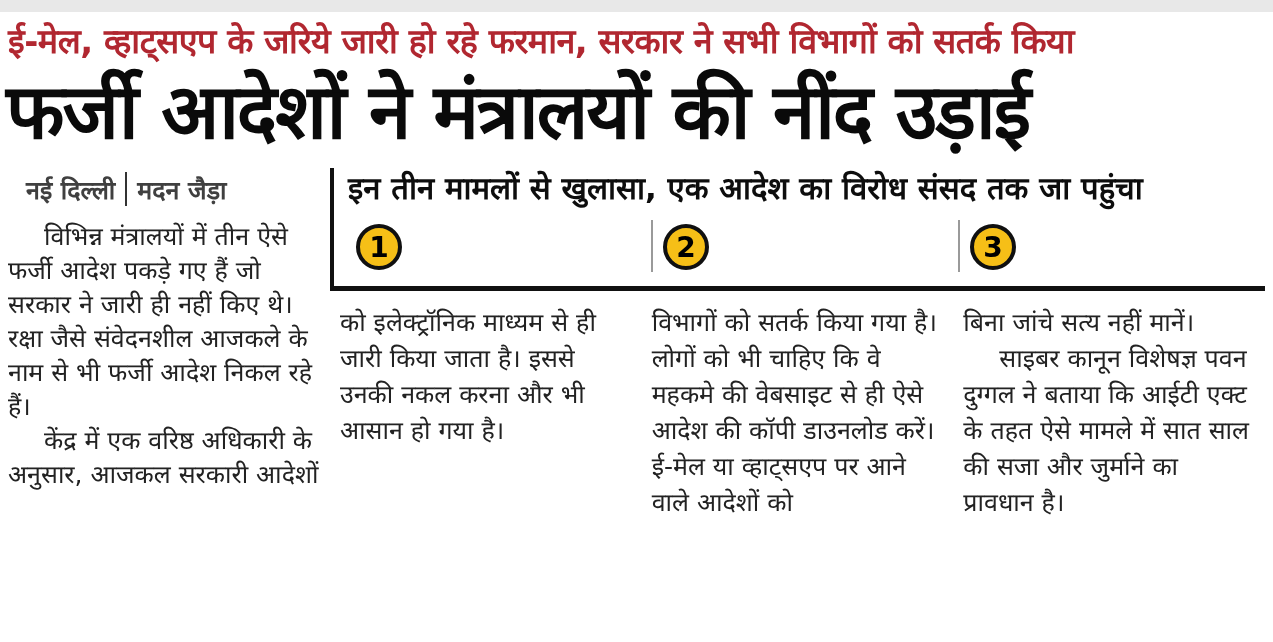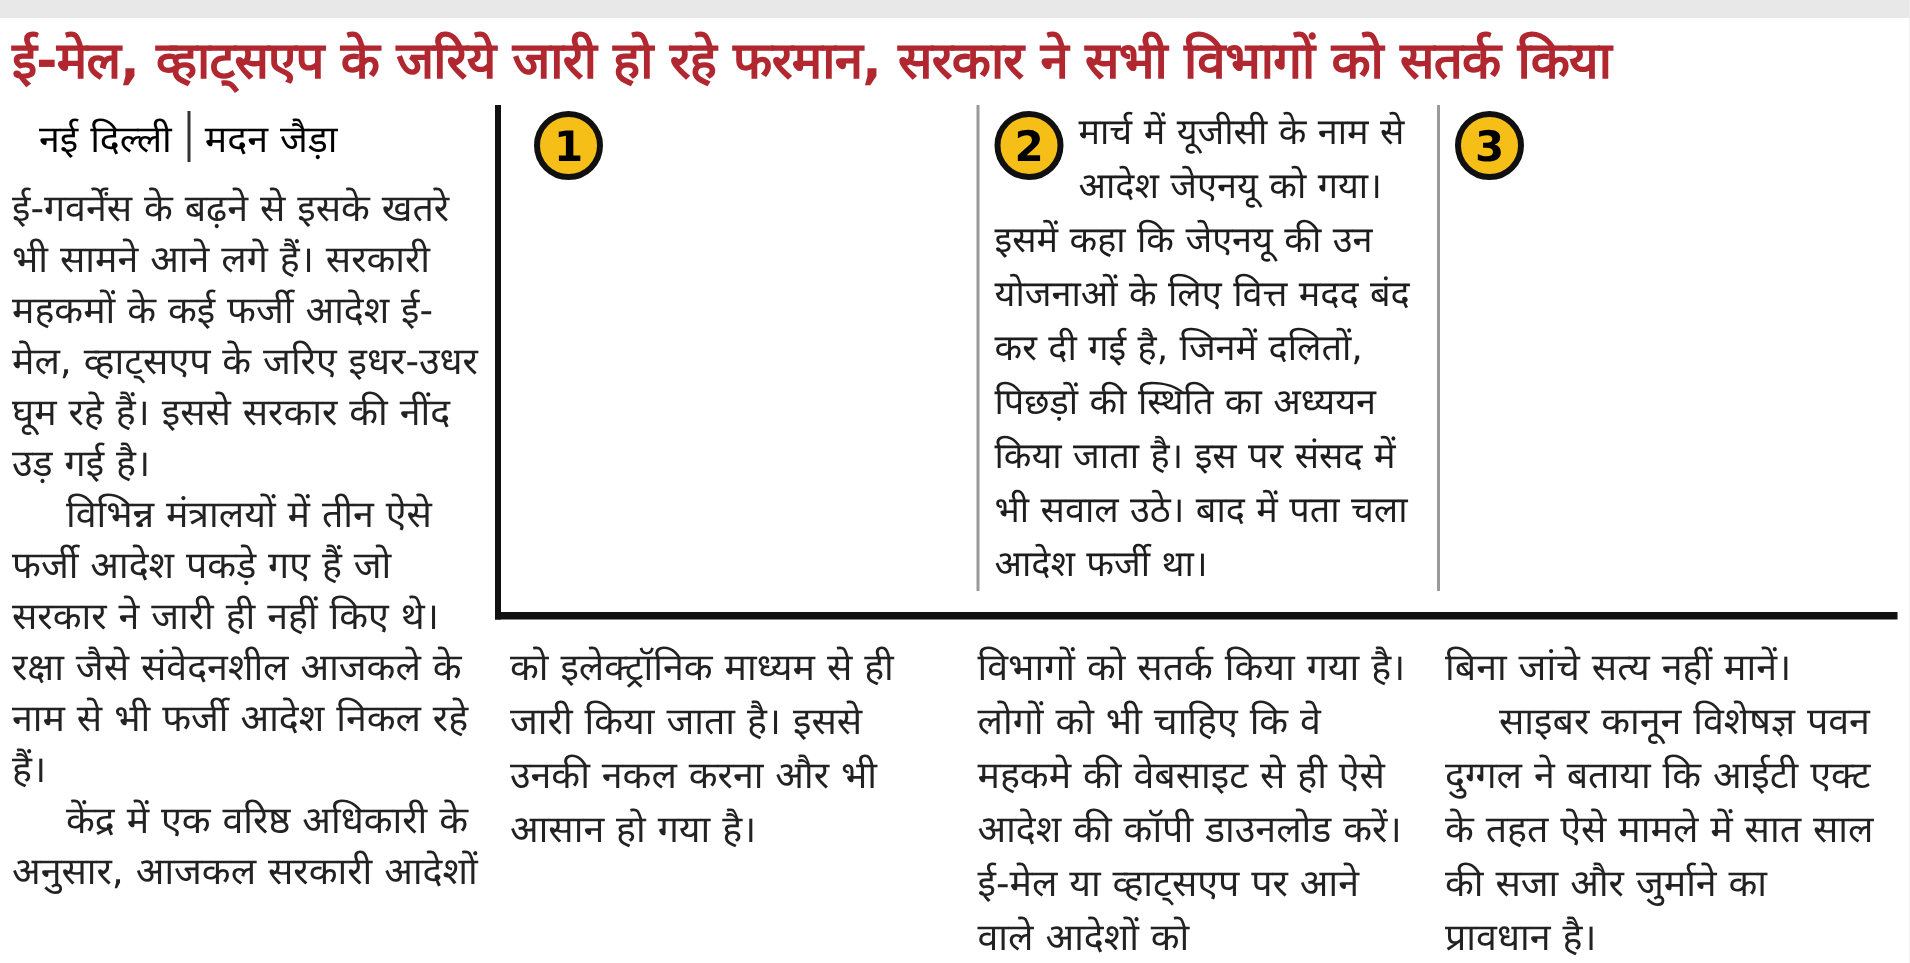--- a/index.html
+++ b/index.html
@@ -39,23 +39,23 @@
   .left-col {
     width: 322px;
     flex: 0 0 322px;
     padding-right: 10px;
     box-sizing: border-box;
   }
   .byline {
     display: flex;
     align-items: flex-start;
     font-size: 25px;
-    font-weight: normal;
+    font-weight: bold;
     margin: 4px 0 14px 18px;
-    color: #000000;
+    color: #404040;
   }
   .byline-divider {
     width: 2px;
     height: 34px;
     background: #333;
     margin: 0 10px;
   }
   .left-col p, .bottom-col p {
     margin: 0;
     font-size: 25px;
@@ -122,47 +122,47 @@
   }
   .bottom-col p { font-size: 25px; line-height: 36px; }
 </style>
 </head>
 <body>
 
 <div class="page">
 
   <div class="kicker">ई-मेल, व्हाट्सएप के जरिये जारी हो रहे फरमान, सरकार ने सभी विभागों को सतर्क किया</div>
 
+  <div class="headline">फर्जी आदेशों ने मंत्रालयों की नींद उड़ाई</div>
 
   <div class="main-row">
 
     <div class="left-col">
       <div class="byline">
         <span>नई दिल्ली</span>
         <span class="byline-divider"></span>
         <span>मदन जैड़ा</span>
       </div>
-      <p>ई-गवर्नेंस के बढ़ने से इसके खतरे भी सामने आने लगे हैं। सरकारी महकमों के कई फर्जी आदेश ई-मेल, व्हाट्सएप के जरिए इधर-उधर घूम रहे हैं। इससे सरकार की नींद उड़ गई है।</p>
       <p class="indent">विभिन्न मंत्रालयों में तीन ऐसे फर्जी आदेश पकड़े गए हैं जो सरकार ने जारी ही नहीं किए थे। रक्षा जैसे संवेदनशील आजकले के नाम से भी फर्जी आदेश निकल रहे हैं।</p>
       <p class="indent">केंद्र में एक वरिष्ठ अधिकारी के अनुसार, आजकल सरकारी आदेशों</p>
     </div>
 
     <div class="right-col">
 
       <div class="highlight-box">
+        <div class="subheading">इन तीन मामलों से खुलासा, एक आदेश का विरोध संसद तक जा पहुंचा</div>
 
         <div class="items-row">
 
           <div class="item">
             <span class="badge">1</span>
           </div>
 
           <div class="item">
             <span class="badge">2</span>
-            <span class="item-text">मार्च में यूजीसी के नाम से आदेश जेएनयू को गया। इसमें कहा कि जेएनयू की उन योजनाओं के लिए वित्त मदद बंद कर दी गई है, जिनमें दलितों, पिछड़ों की स्थिति का अध्ययन किया जाता है। इस पर संसद में भी सवाल उठे। बाद में पता चला आदेश फर्जी था।</span>
           </div>
 
           <div class="item">
             <span class="badge">3</span>
           </div>
 
         </div>
       </div>
 
       <div class="bottom-row">

